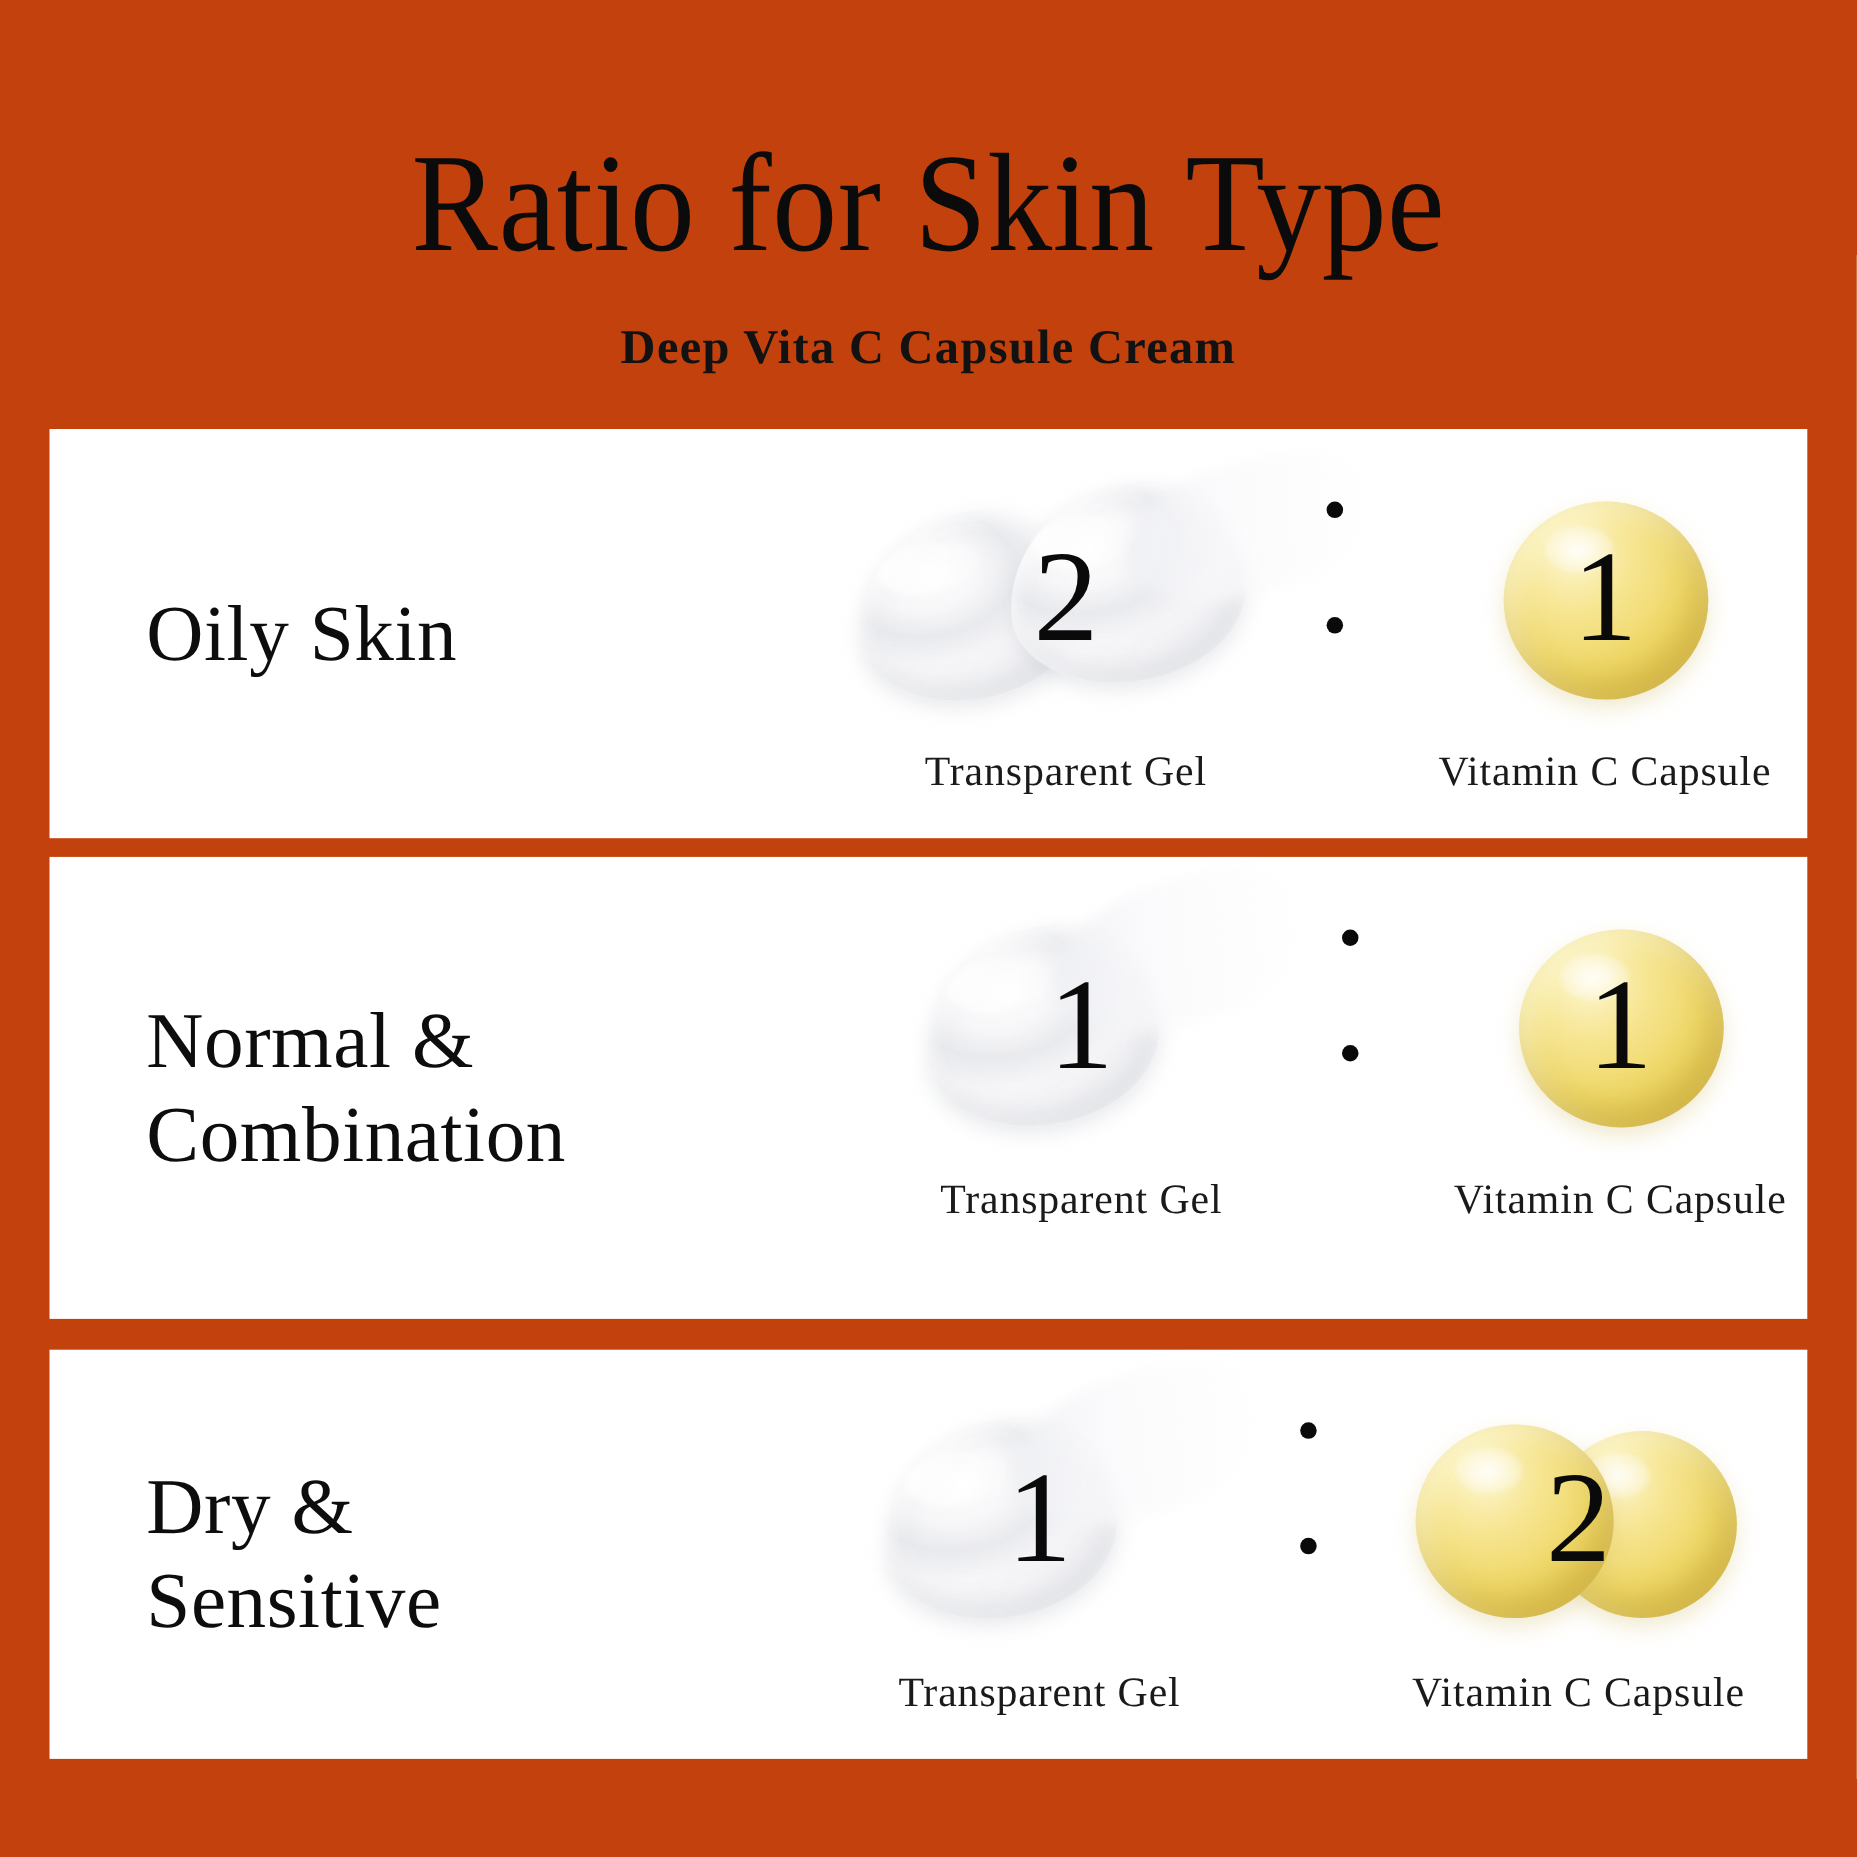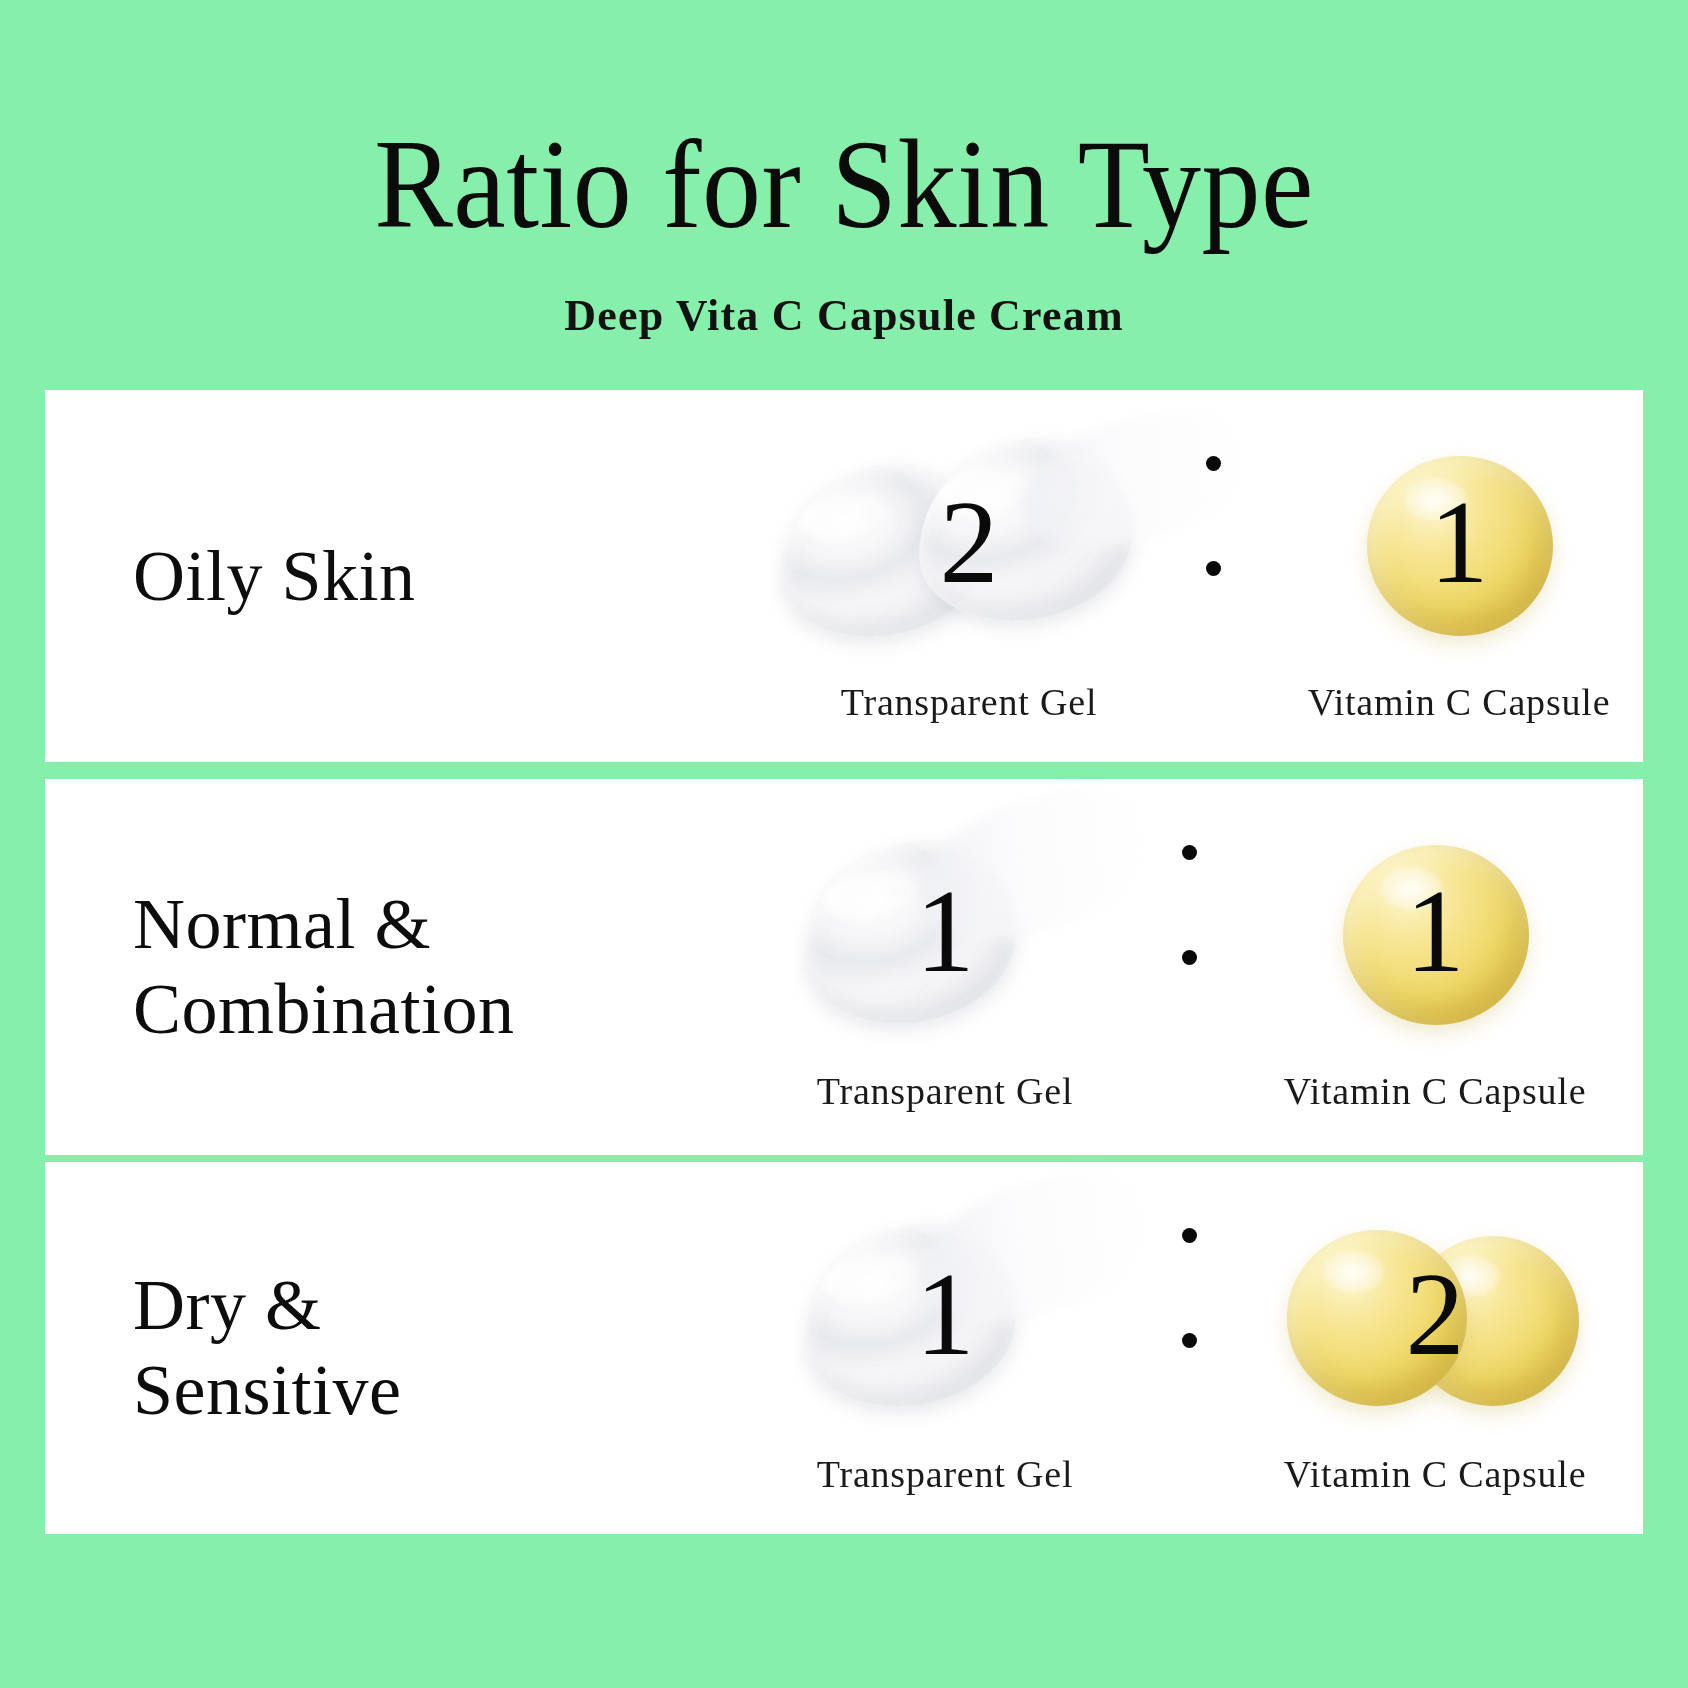--- a/index.html
+++ b/index.html
@@ -12,21 +12,21 @@
     height: 1688px;
     background: #f2e7b5;
     font-family: "Liberation Serif", "DejaVu Serif", serif;
     overflow: hidden;
   }
 
   .page {
     position: relative;
     width: 1688px;
     height: 1688px;
-    background: #86efac;
+    background: #c2410c;
     box-sizing: border-box;
   }
 
   
   .header {
     position: absolute;
     top: 0;
     left: 0;
     width: 1688px;
     height: 390px;
@@ -69,21 +69,21 @@
   }
   .row-card {
     position: relative;
     background: #ffffff;
     width: 1598px;
     box-sizing: border-box;
     display: flex;
     align-items: center;
   }
   .row-card.r1 { height: 372px; margin-bottom: 17px; gap: 24px; }
-  .row-card.r2 { height: 376px; margin-bottom: 7px; }
+  .row-card.r2 { height: 420px; margin-bottom: 28px; gap: 38px; }
   .row-card.r3 { height: 372px; }
 
   .skin-label {
     width: 560px;
     padding-left: 88px;
     box-sizing: border-box;
     font-size: 72px;
     line-height: 1.18;
     color: #0d0d0d;
     letter-spacing: 0.5px;

